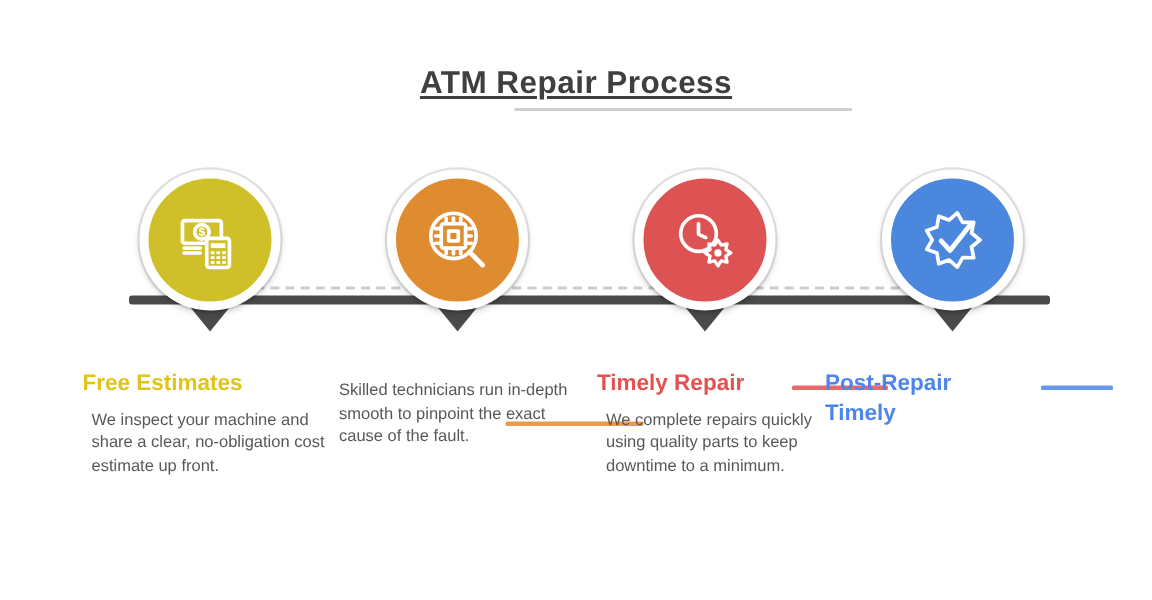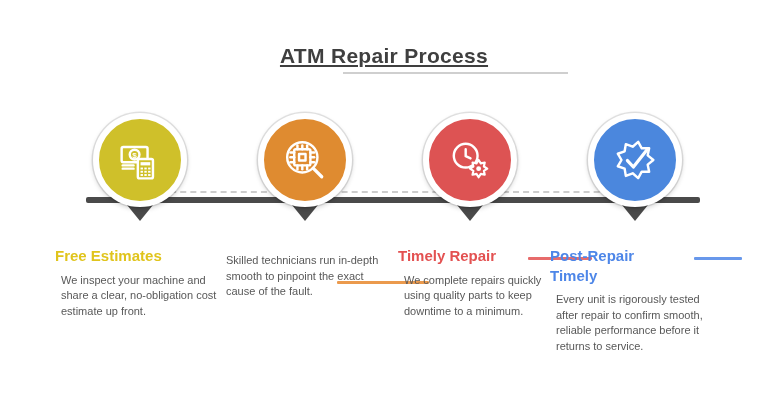--- a/index.html
+++ b/index.html
@@ -151,20 +151,19 @@
       <span></span>
     </div>
     <div class="step-desc">We complete repairs quickly using quality parts to keep downtime to a minimum.</div>
   </div>
 
   <div class="step-col" style="left:550px;">
     <div class="step-label" style="color: rgb(77, 134, 232);">
       <span>Post-Repair</span>
       <span>Timely</span>
     </div>
-    <div class="step-desc">Every unit is rigorously tested after repair to confirm smooth, reliable performance before it returns to service.</div>
   </div>
 
   <div class="ext-line ext-orange" style="background-color: rgb(232, 136, 46);"></div>
   <div class="ext-line ext-red" style="background-color: rgb(227, 81, 81);"></div>
   <div class="ext-line ext-blue" style="background-color: rgb(77, 134, 232);"></div>
 
 </div>
 
 </body></html>

